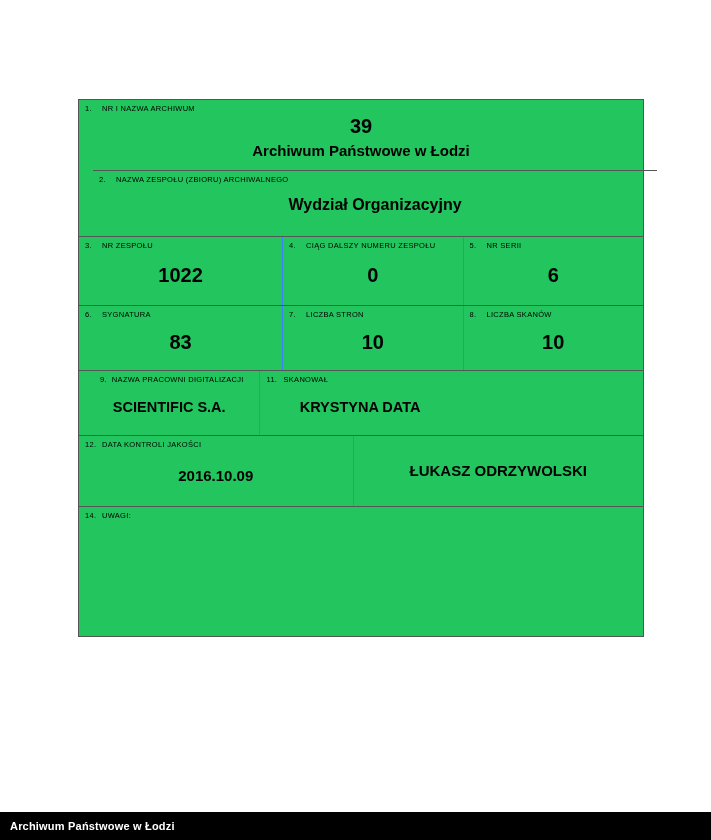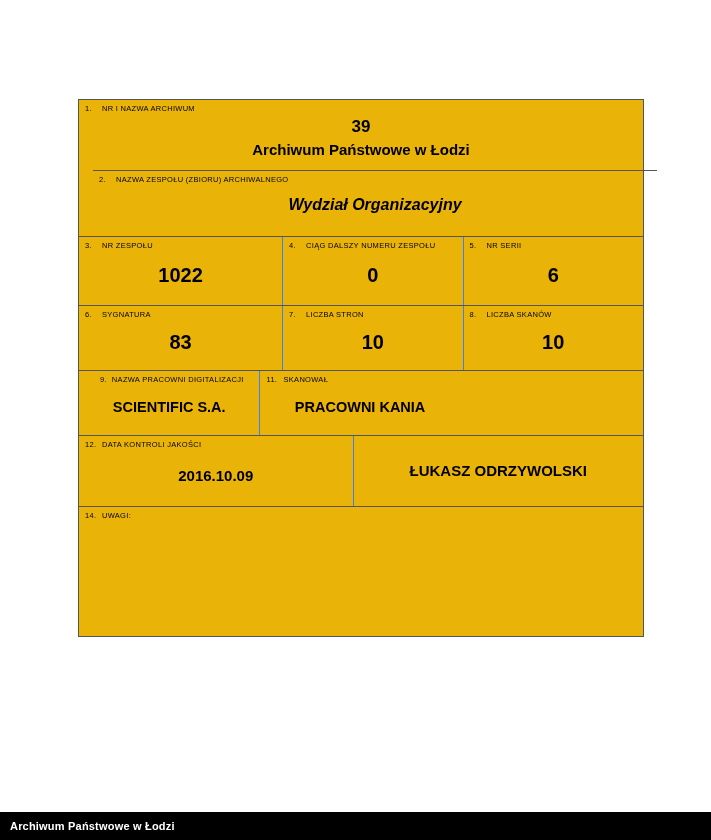--- a/index.html
+++ b/index.html
@@ -25,21 +25,21 @@
     background: #ffffff;
   }
 
   #form {
     position: absolute;
     left: 78px;
     top: 99px;
     width: 566px;
     border: 1px solid #555555;
     box-sizing: border-box;
-    background: #eab308;
+    background: #22c55e;
   }
 
   .row {
     display: flex;
     width: 100%;
     box-sizing: border-box;
   }
   .row + .row {
     border-top: 1px solid #555555;
   }
@@ -85,33 +85,32 @@
   .r1 .cell { width: 100%; }
   .r1 .val-wrap {
     flex: 1;
     display: flex;
     flex-direction: column;
     align-items: center;
     justify-content: center;
     gap: 4px;
     padding-bottom: 4px;
   }
-  .r1 .val-num { font-size: 17px; font-weight: bold; }
+  .r1 .val-num { font-size: 20px; font-weight: bold; }
   .r1 .val-name { font-size: 15px; font-weight: bold; }
 
   
   .r2 { height: 66px; margin-left: 14px; }
   .r2 .cell { width: 100%; }
   .r2 .val-wrap {
     flex: 1;
     display: flex;
     align-items: center;
     justify-content: center;
     padding-bottom: 6px;
-    font-style: italic;
   }
   .r2 .val-name { font-size: 16px; font-weight: bold; }
 
   
   .r3 { height: 69px; }
   .r3 .c1 { width: 36%; }
   .r3 .c2 { width: 32%; }
   .r3 .c3 { width: 32%; }
   .r3 .val-wrap {
     flex: 1;
@@ -271,21 +270,21 @@
         </div>
         <div class="val-wrap">
           <div class="val">SCIENTIFIC S.A.</div>
         </div>
       </div>
       <div class="cell c3">
         <div class="lbl">
           <span class="num">11.</span><span>SKANOWAŁ</span>
         </div>
         <div class="val-wrap">
-          <div class="val">PRACOWNI KANIA</div>
+          <div class="val">KRYSTYNA DATA</div>
         </div>
       </div>
     </div>
 
     <div class="row r6">
       <div class="cell c1">
         <div class="lbl">
           <span class="num">12.</span><span>DATA KONTROLI JAKOŚCI</span>
         </div>
         <div class="val-wrap">

